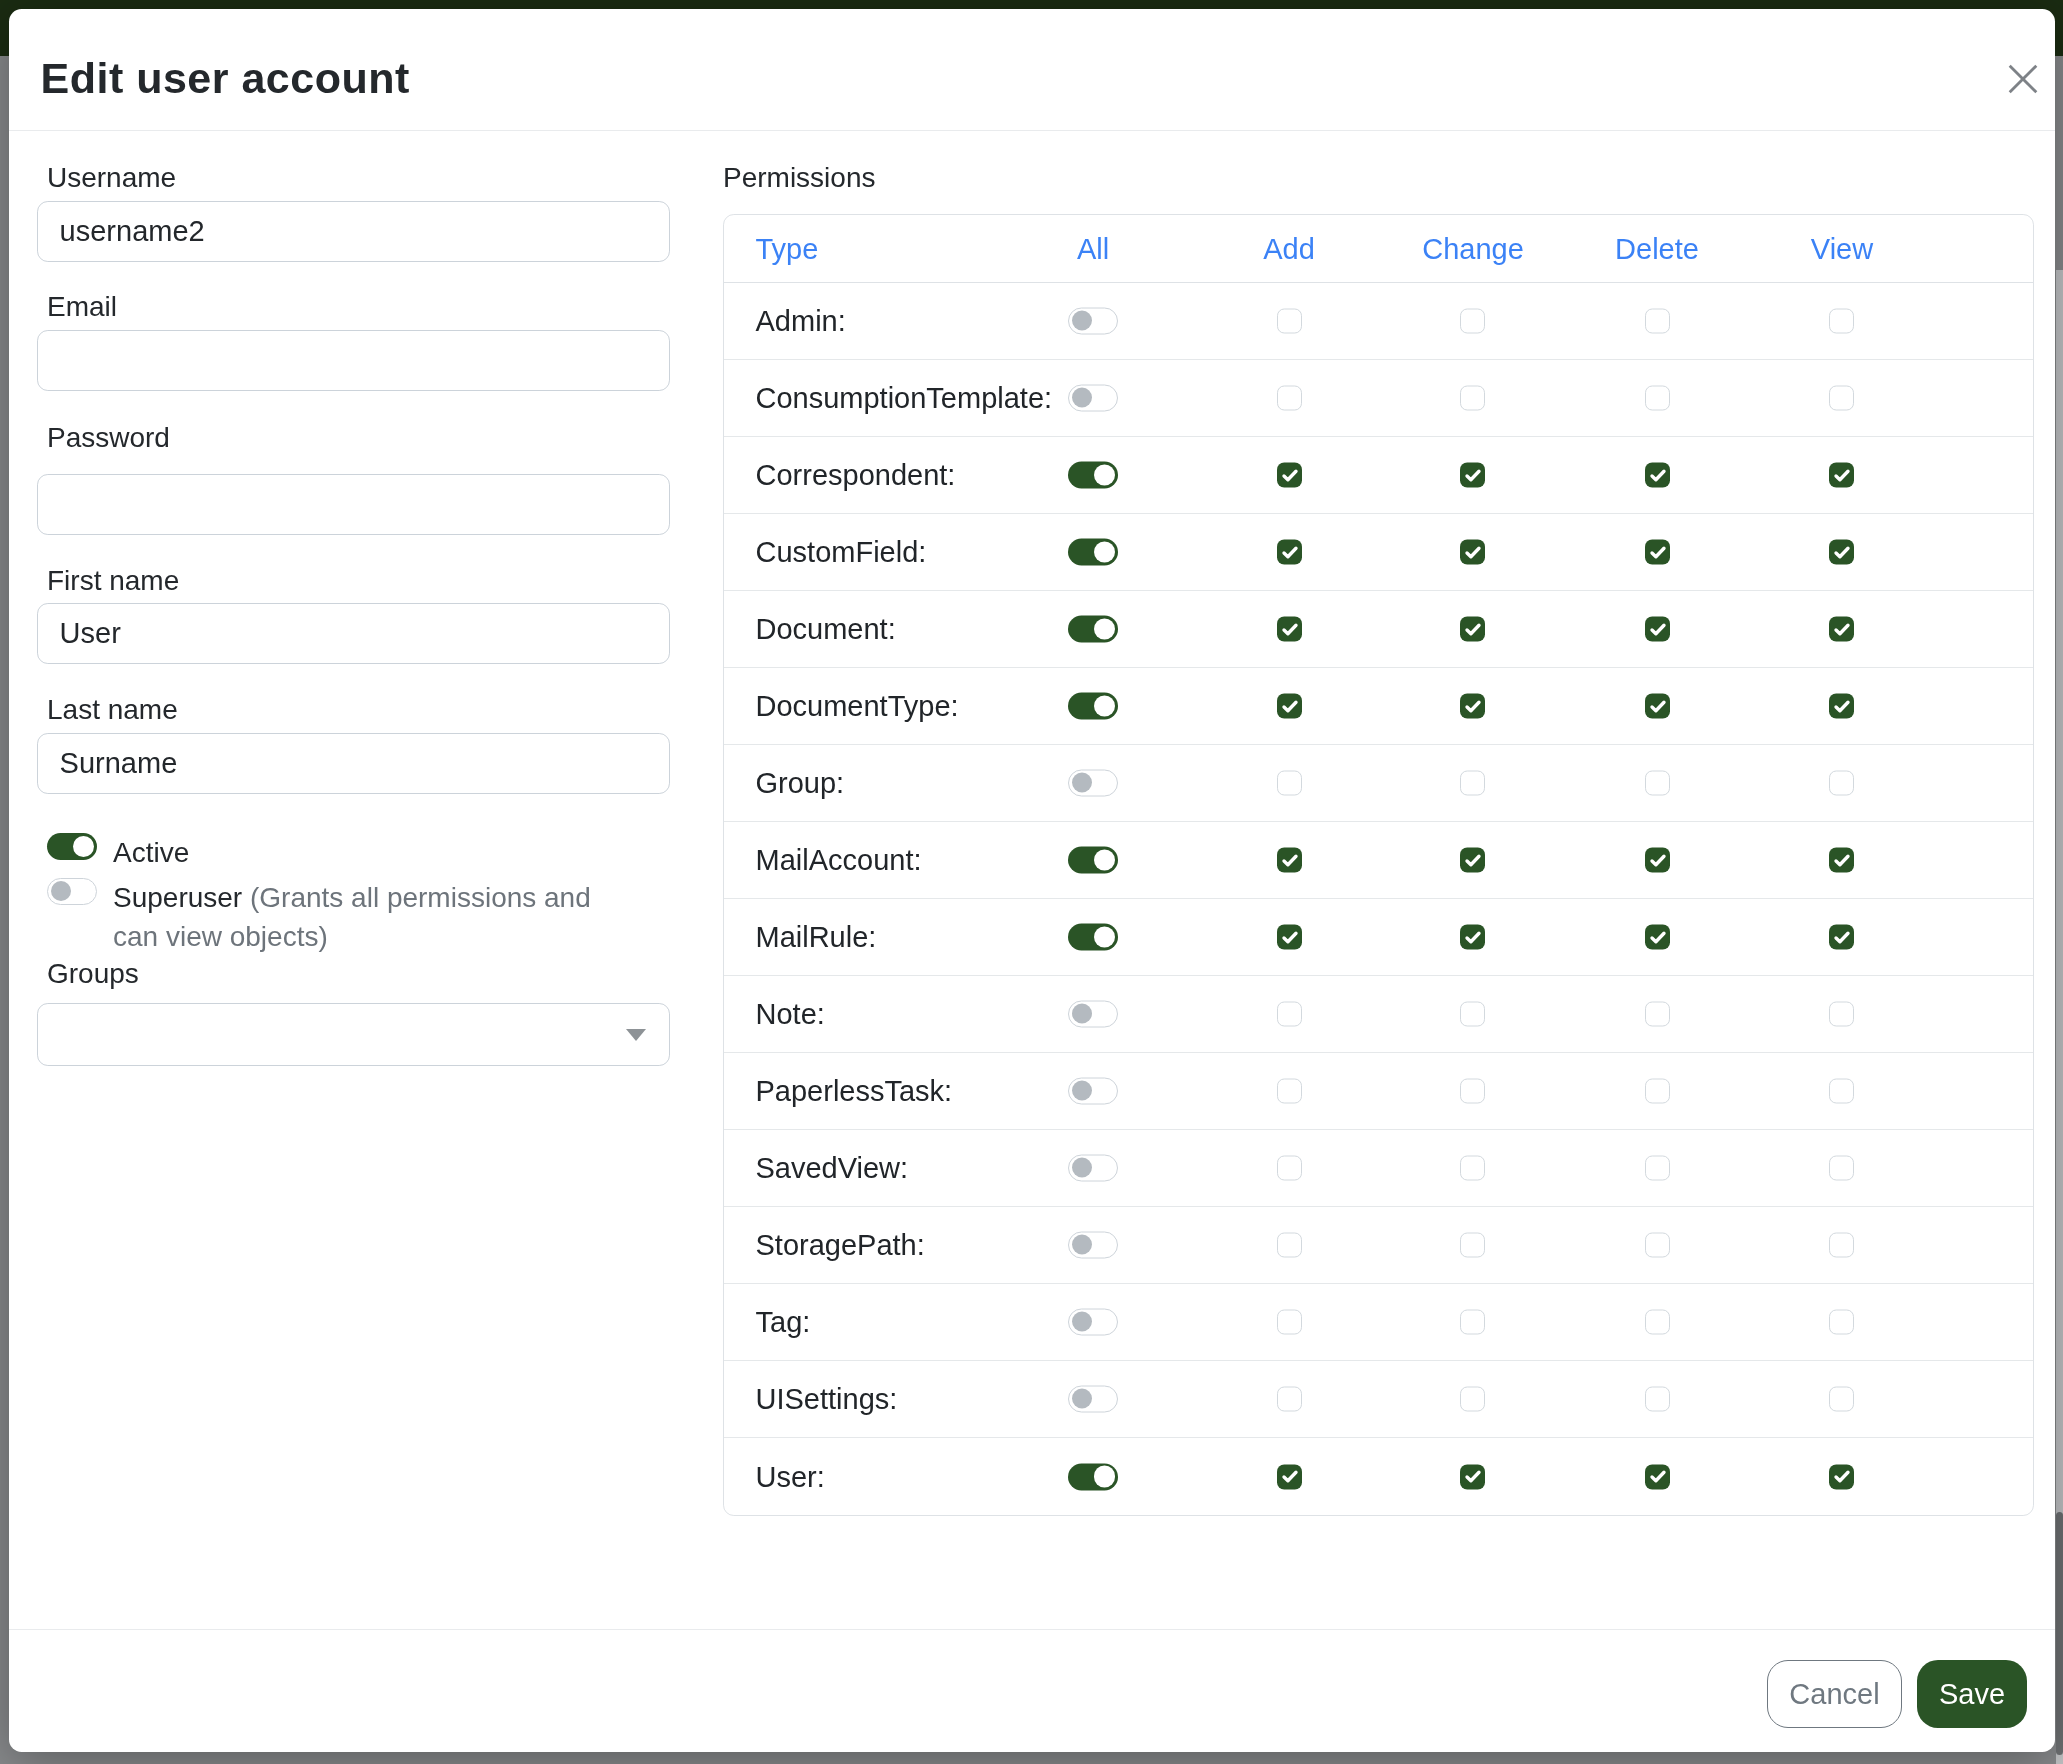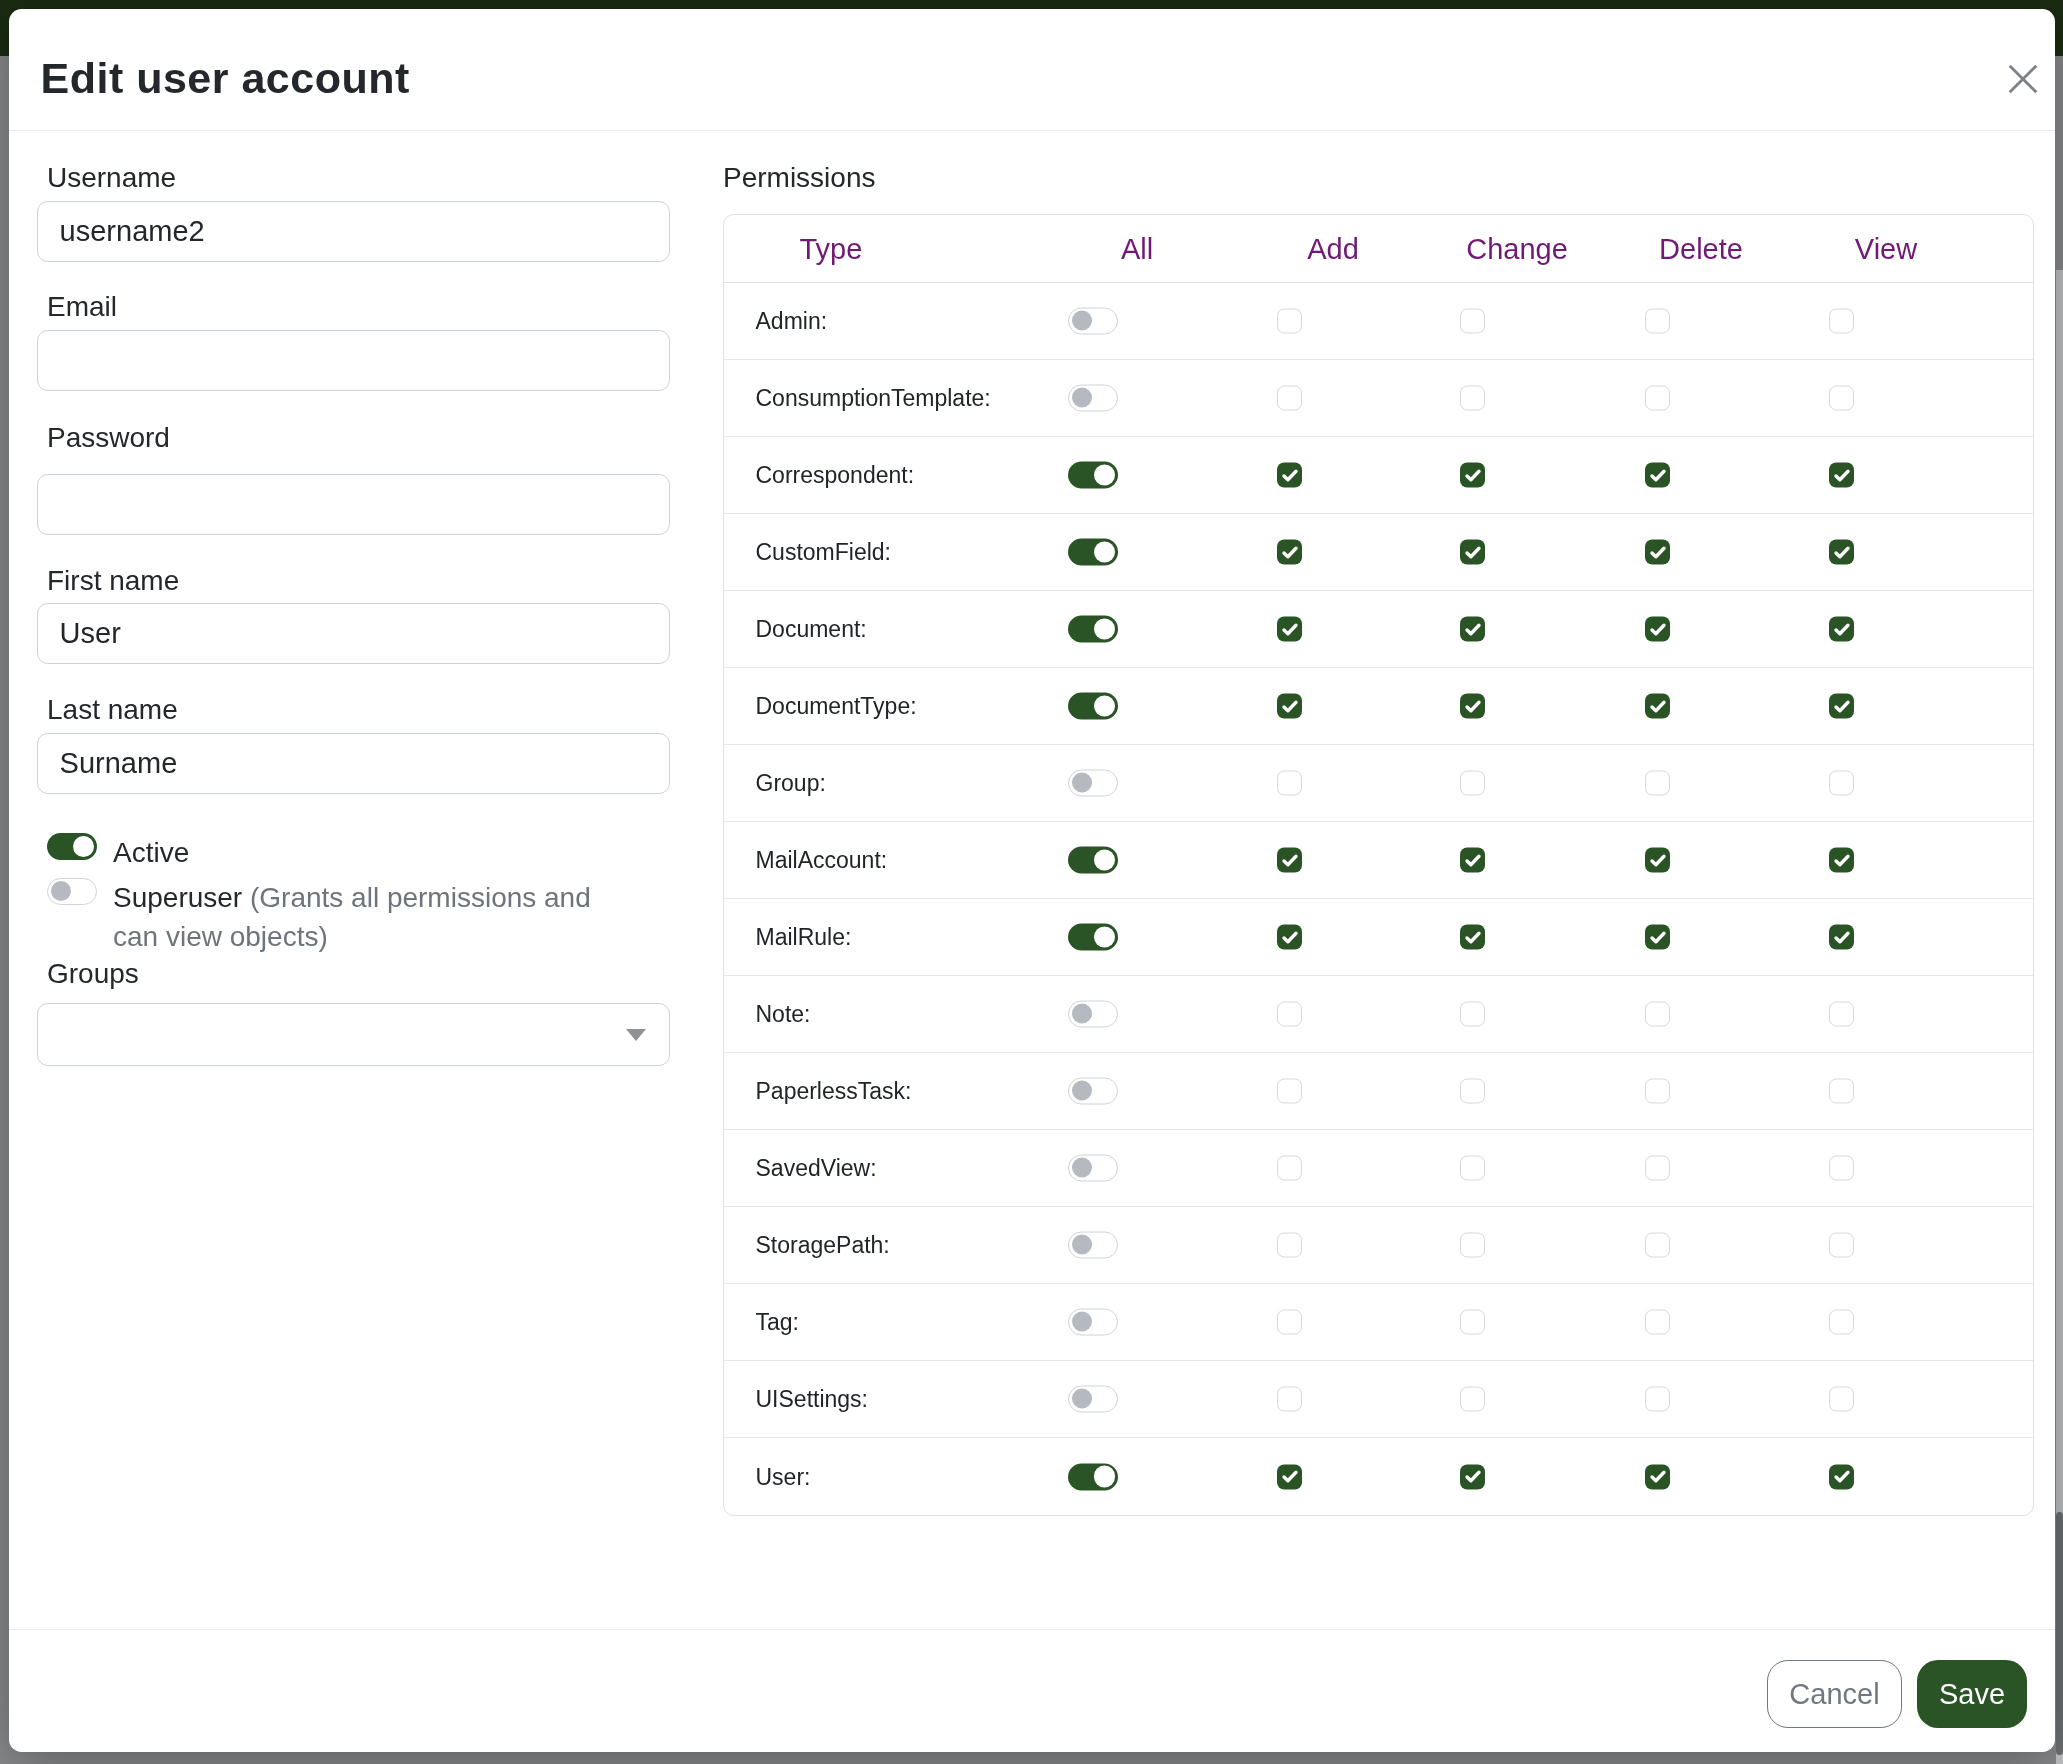--- a/index.html
+++ b/index.html
@@ -58,25 +58,25 @@
   .hint-text { color: #6d747b; }
   .superuser-text { width: 513px; }
 
   
   .perm-label { position: absolute; left: 714px; top: 149px; font-size: 28px; line-height: 40px; color: #24282c; }
   .perm-table {
     position: absolute; left: 714px; top: 205px; width: 1311px;
     border: 1.8px solid #dee2e6; border-radius: 10.8px; background: #fff; overflow: hidden;
   }
   .perm-header { position: relative; height: 68px; border-bottom: 1.8px solid #dee2e6; }
-  .perm-header .hcell { position: absolute; top: 50%; transform: translate(-50%,-50%); font-size: 29px; color: #701a75; white-space: nowrap; margin-left: 44px; }
+  .perm-header .hcell { position: absolute; top: 50%; transform: translate(-50%,-50%); font-size: 29px; color: #3b82f6; white-space: nowrap; }
   .perm-header .hcell.type { left: 31.5px; transform: translateY(-50%); }
   .perm-row { position: relative; height: 77px; border-bottom: 1.8px solid #e5e8ea; }
   .perm-row:last-child { border-bottom: none; }
-  .perm-row .rlabel { position: absolute; left: 31.5px; top: 50%; transform: translateY(-50%); font-size: 23px; color: #212529; white-space: nowrap; }
+  .perm-row .rlabel { position: absolute; left: 31.5px; top: 50%; transform: translateY(-50%); font-size: 29px; color: #212529; white-space: nowrap; }
   .perm-row .switch { position: absolute; left: 344px; top: 50%; transform: translateY(-50%); }
   .checkbox {
     position: absolute; top: 50%; transform: translateY(-50%);
     width: 25px; height: 25px; border-radius: 7.2px; cursor: pointer;
   }
   .checkbox.checked { background: #2a5426; }
   .checkbox.unchecked { background: #fff; border: 1.8px solid #d3d9de; }
   .checkbox svg { position: absolute; left: 2.7px; top: 2.7px; }
   .cb-add { left: 553px; } .cb-change { left: 736px; } .cb-delete { left: 921px; } .cb-view { left: 1105px; }
 

